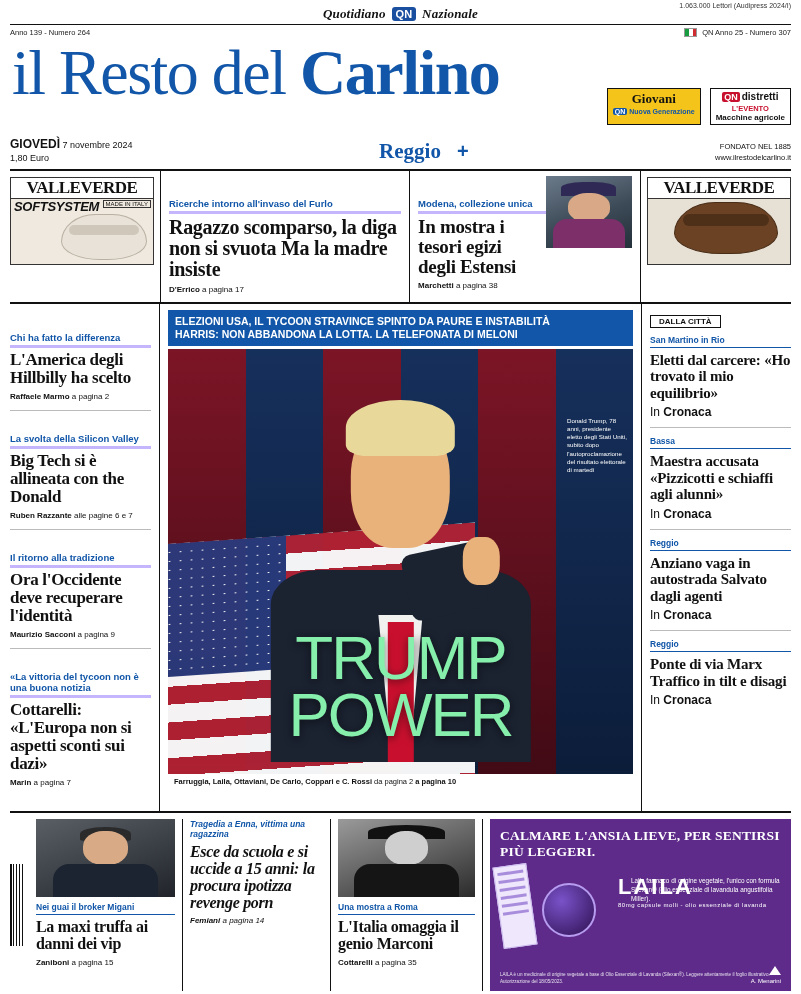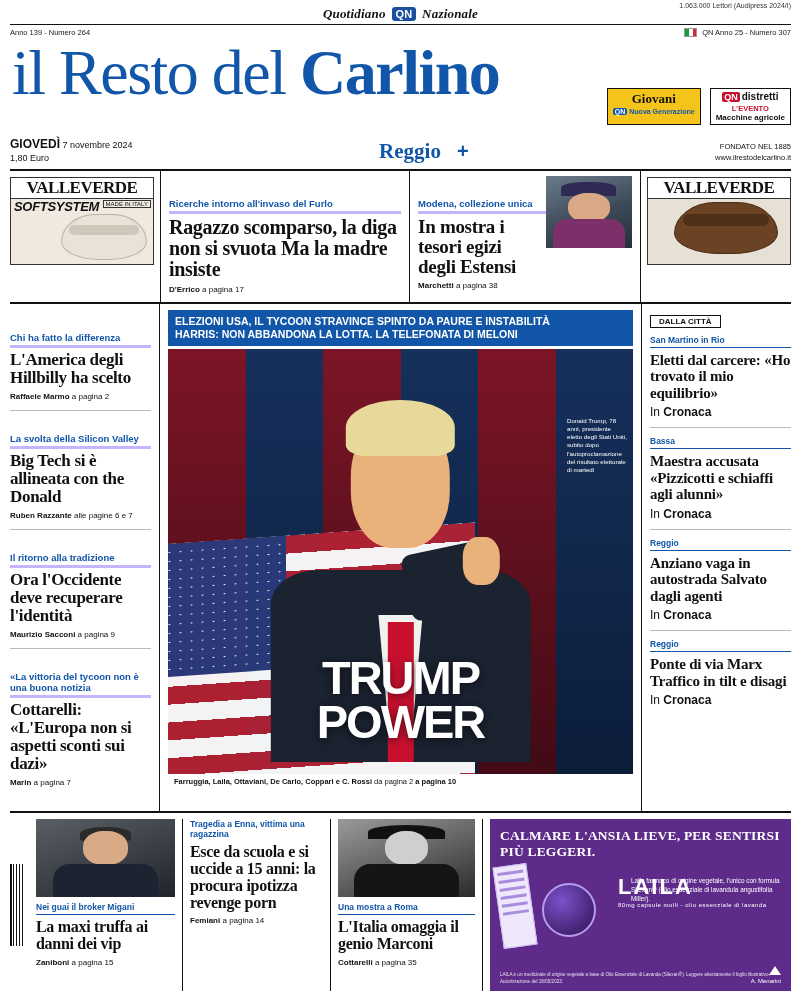--- a/index.html
+++ b/index.html
@@ -172,22 +172,22 @@
   .subject .head { position:absolute; left:31%; top:6%; width:38%; height:36%; background:#e9b27a; border-radius:46% 46% 42% 42%;}
   .subject .hair { position:absolute; left:29%; top:2%; width:42%; height:15%; background:#e8d89a; border-radius:50% 50% 20% 20%;}
   .subject .arm  { position:absolute; left:52%; top:42%; width:30%; height:18%; background:#1b2230; transform:rotate(-12deg); border-radius:10px;}
   .subject .hand { position:absolute; left:74%; top:39%; width:14%; height:13%; background:#e9b27a; border-radius:40%;}
   .photo-caption-box {
     position:absolute; right:6px; top:68px; width:60px;
     color:#fff; font-size:6.2px; line-height:1.32;
   }
   .trump-power {
     position:absolute; left:0; right:0; bottom:46px; text-align:center;
-    font-family:"Liberation Sans", sans-serif; font-weight:bold;
-    font-size:47px; line-height:.92; color:#ffffff; letter-spacing:-2px;
+    font-family:"Liberation Sans", sans-serif; font-weight:normal;
+    font-size:62px; line-height:.92; color:#86efac; letter-spacing:-2px;
     text-shadow: 0 2px 8px rgba(0,0,0,.55);
   }
   .photo-credit {
     position:absolute; left:0; right:0; bottom:0;
     background:#fff; font-size:7.5px; padding:3px 6px;
   }
   .photo-credit b { font-weight:bold; }
 
   .dalla-citta {
     display:inline-block; border:1px solid #111; font-size:8px; font-weight:bold;
@@ -202,21 +202,21 @@
 
   
   .bottom { display:flex; padding-top:6px; height: 178px; }
   .bc { padding: 0 7px; }
   .bc.barcode { width: 22px; padding-left:0; display:flex; align-items:center;}
   .barcode-img {
     width: 18px; height: 82px;
     background: repeating-linear-gradient(90deg,#111 0 1.5px,#fff 1.5px 3px);
   }
   .bc.p1 { width: 150px; padding-left:4px; }
-  .bc.p2 { width: 148px; border-left:1px solid #111; }
+  .bc.p2 { width: 148px; border-left:1px solid #111;font-style:italic; }
   .bc.p3 { width: 152px; border-left:1px solid #111; }
   .bc.ad { flex:1; border-left:1px solid #111; padding-right:0;}
   .bphoto {
     width:100%; height:78px; background:linear-gradient(160deg,#5a5f66,#20242a);
     position:relative; overflow:hidden; margin-bottom:5px;
   }
   .bphoto .head2{ position:absolute; left:34%; top:16%; width:32%; height:44%; background:#d8ab86; border-radius:45%;}
   .bphoto .hair2{ position:absolute; left:32%; top:10%; width:36%; height:18%; background:#2a2a2a; border-radius:50% 50% 10% 10%;}
   .bphoto .suit2{ position:absolute; left:12%; top:58%; width:76%; height:48%; background:#1d2431; border-radius:16px 16px 0 0;}
   .bphoto.bw { background:linear-gradient(160deg,#9a9a9a,#2b2b2b); }

